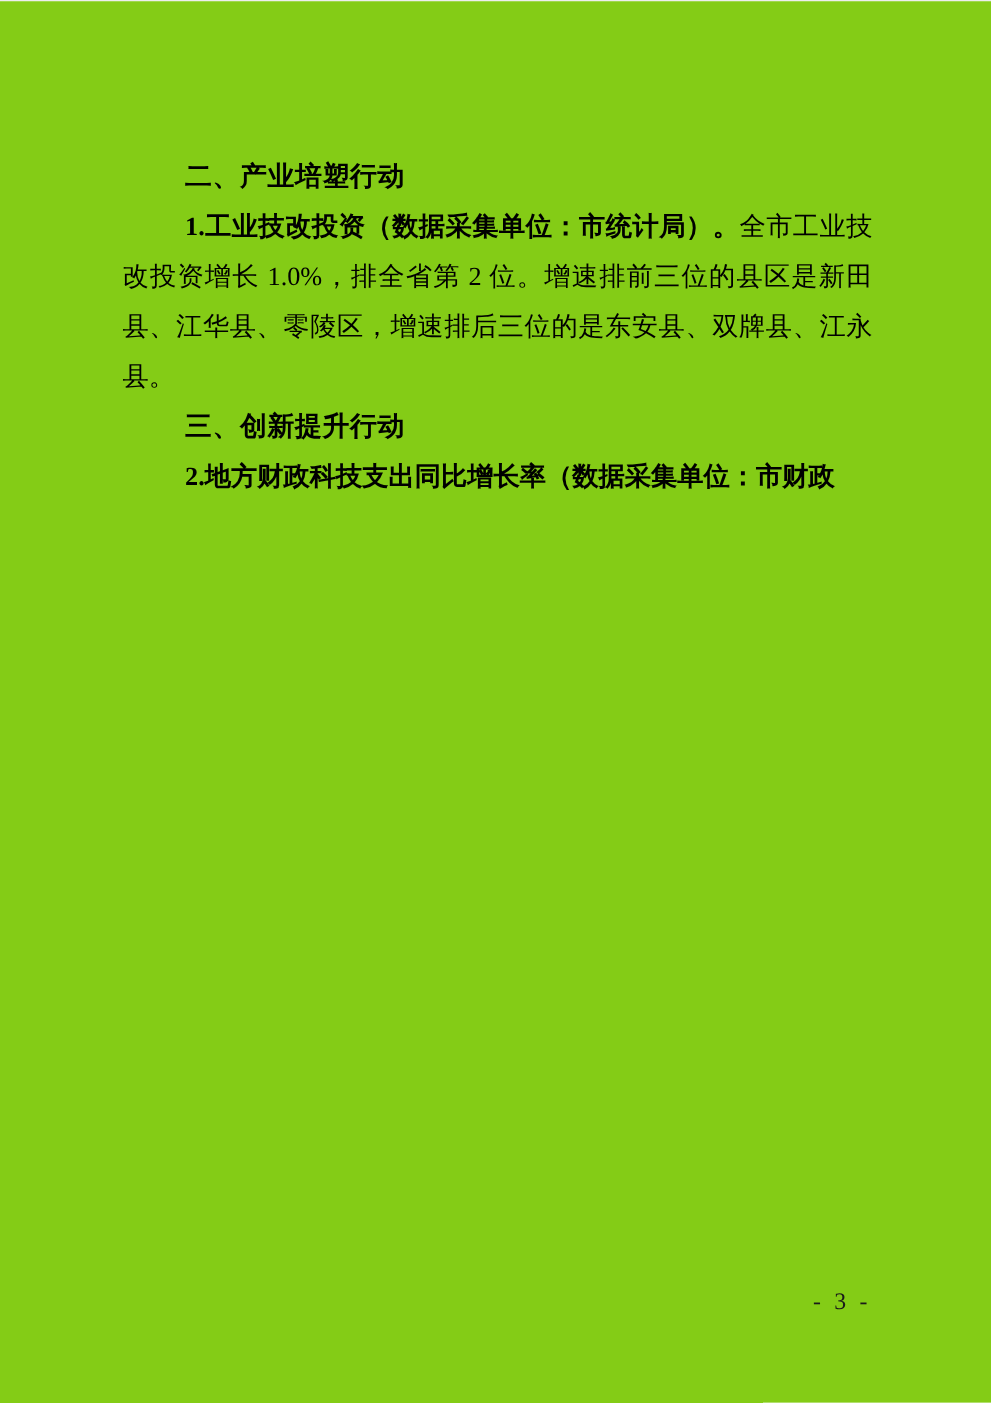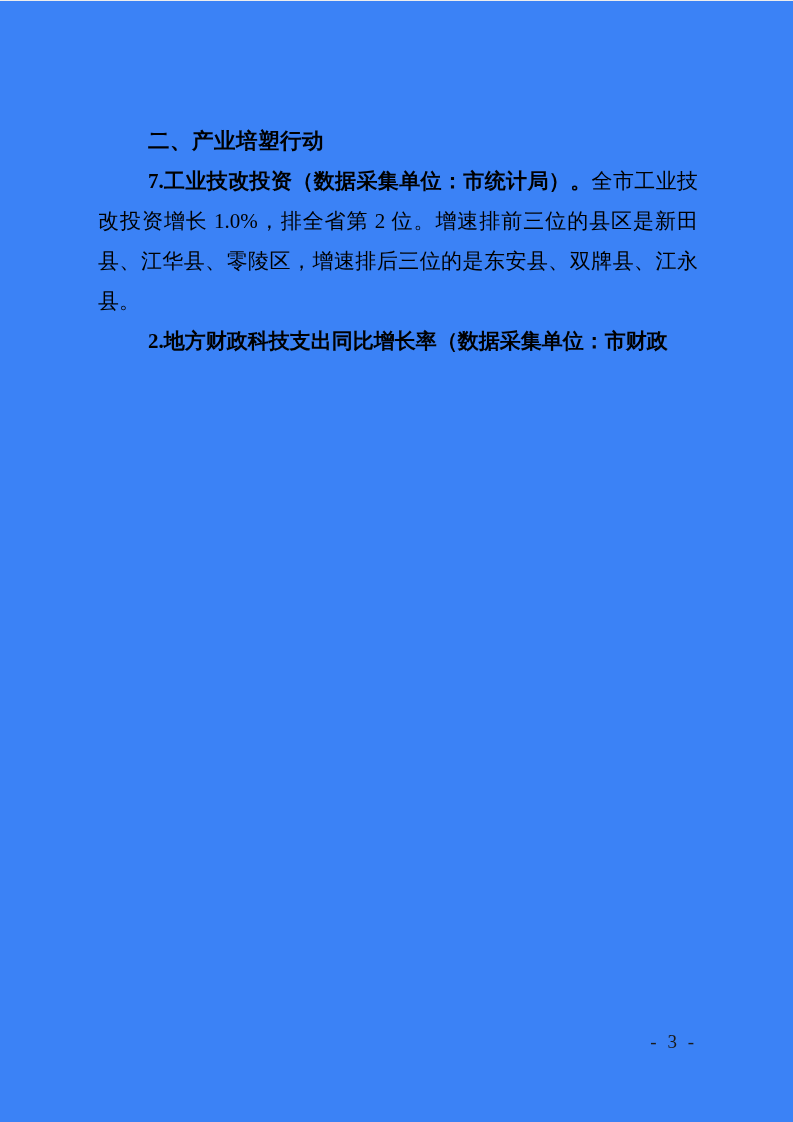--- a/index.html
+++ b/index.html
@@ -9,21 +9,21 @@
     height: 1122px;
     position: relative;
     overflow: hidden;
     font-family: "Liberation Serif", "DejaVu Serif", serif;
     color: #000000;
     border-top: 1px solid #ededed;
   }
   .page {
     position: absolute;
     inset: 0;
-    background: #3b82f6;
+    background: #84cc16;
   }
   .content {
     position: absolute;
     left: 98px;
     top: 120px;
     width: 600px;
     font-size: 21px;
     line-height: 40px;
     text-align: justify;
     text-justify: inter-ideograph;
@@ -59,25 +59,26 @@
   }
 </style>
 </head>
 <body>
 
 <div class="page">
   <main class="content">
 
     <h2 class="section-heading">二、产业培塑行动</h2>
 
-    <p class="para"><strong class="lead">7.工业技改投资（数据采集单位：市统计局）。</strong><span class="body-text">全市工业技改投资增长 1.0%，排全省第 2 位。增速排前三位的县区是新田县、江华县、零陵区，增速排后三位的是东安县、双牌县、江永县。</span></p>
+    <p class="para"><strong class="lead">1.工业技改投资（数据采集单位：市统计局）。</strong><span class="body-text">全市工业技改投资增长 1.0%，排全省第 2 位。增速排前三位的县区是新田县、江华县、零陵区，增速排后三位的是东安县、双牌县、江永县。</span></p>
 
 
 
 
+    <h2 class="section-heading">三、创新提升行动</h2>
 
 
     <p class="para"><strong class="lead">2.地方财政科技支出同比增长率（数据采集单位：市财政</strong><span class="body-text"></span></p>
 
   </main>
 
   <div class="page-number">- 3 -</div>
 </div>
 
 </body></html>

